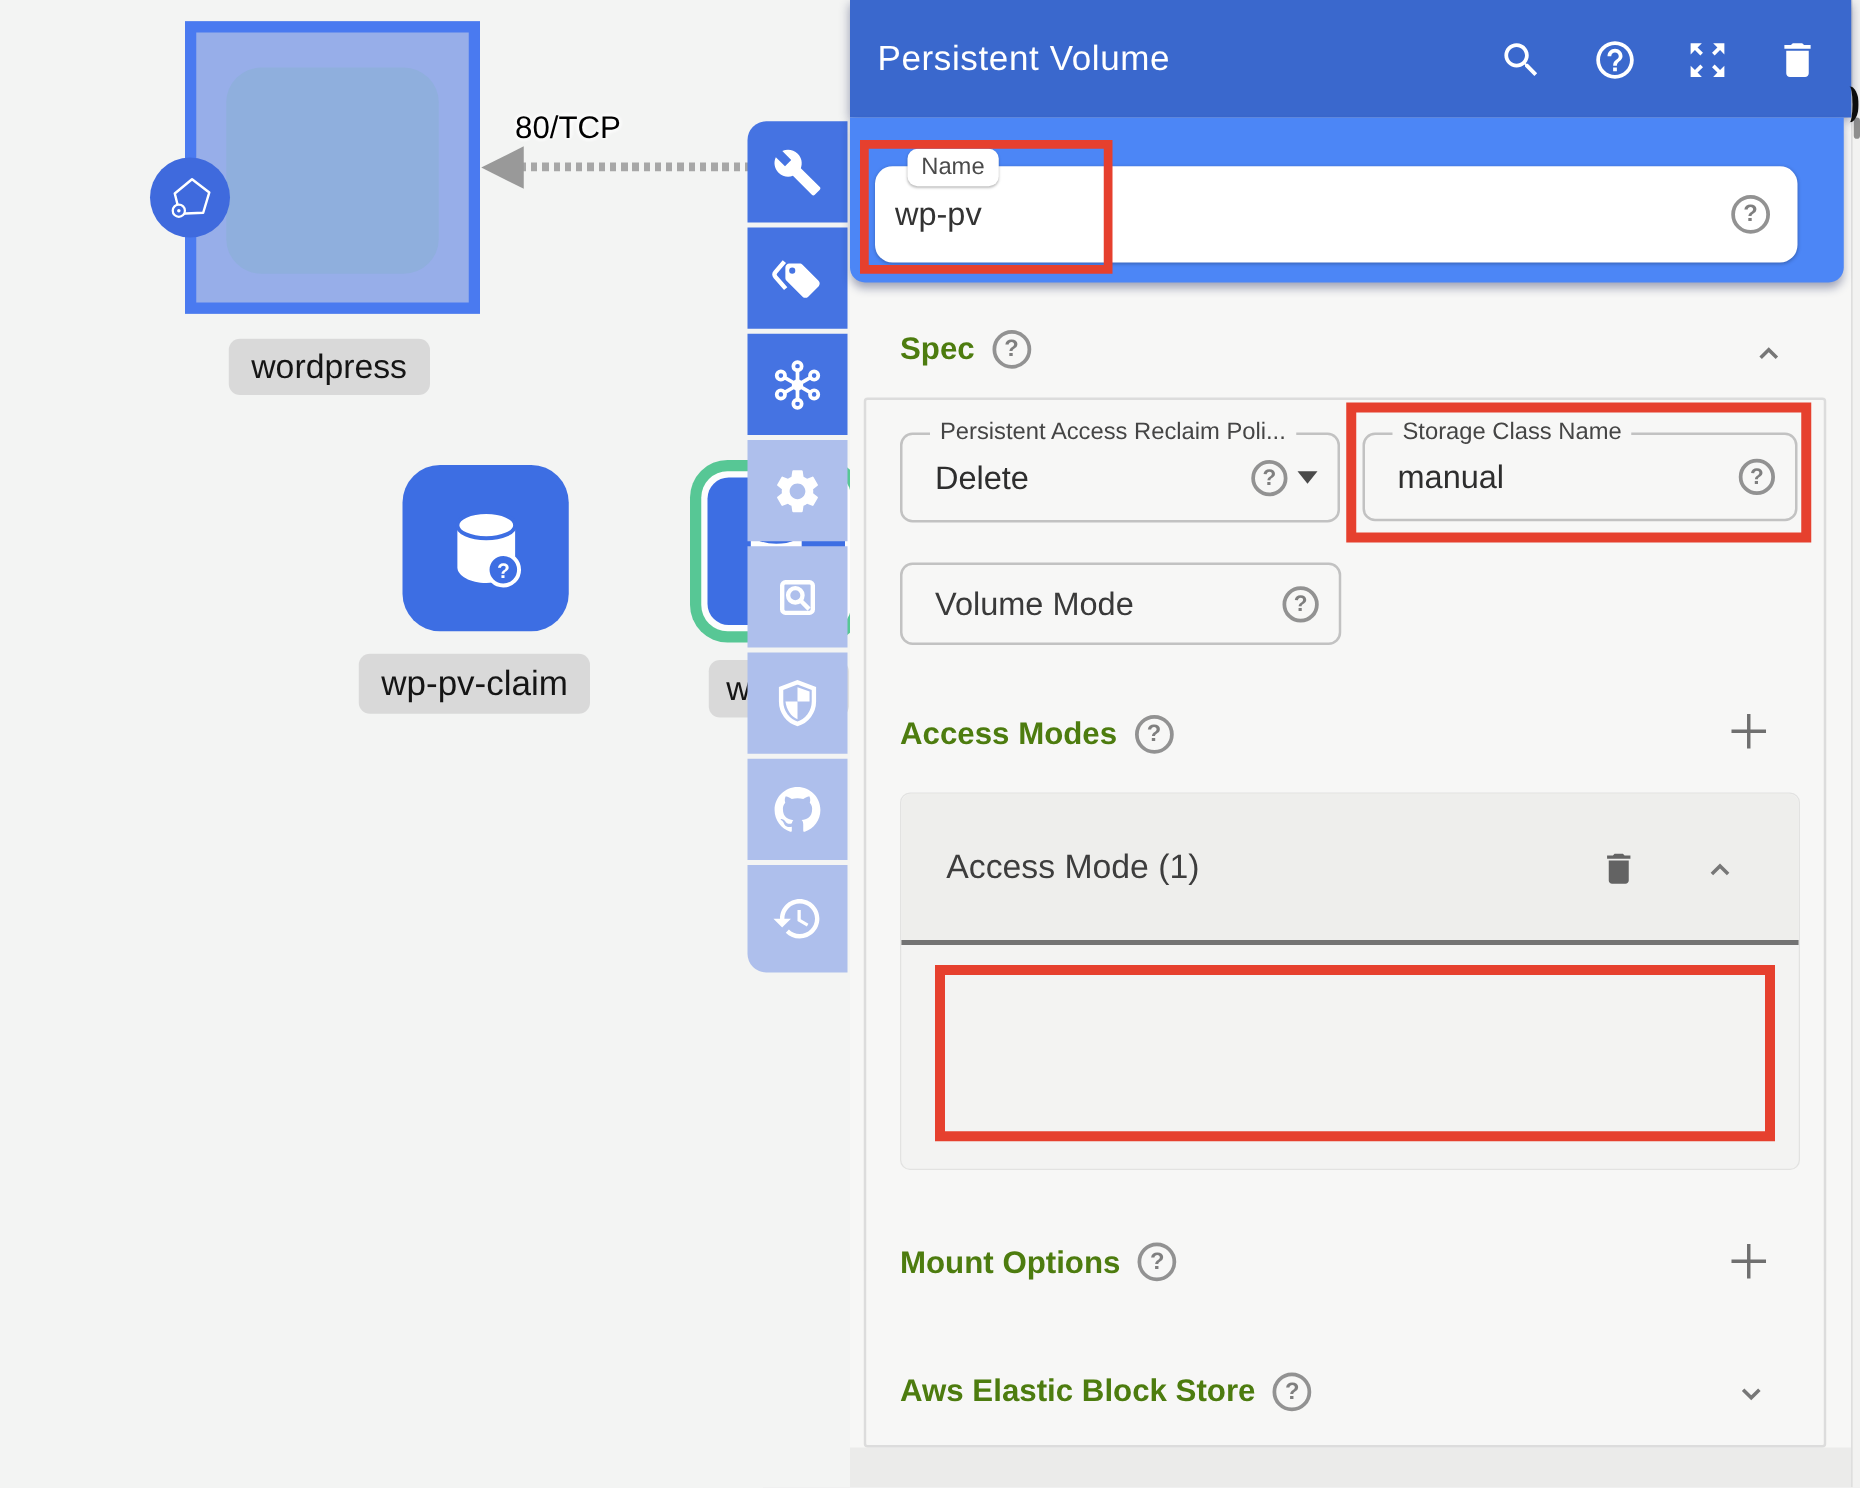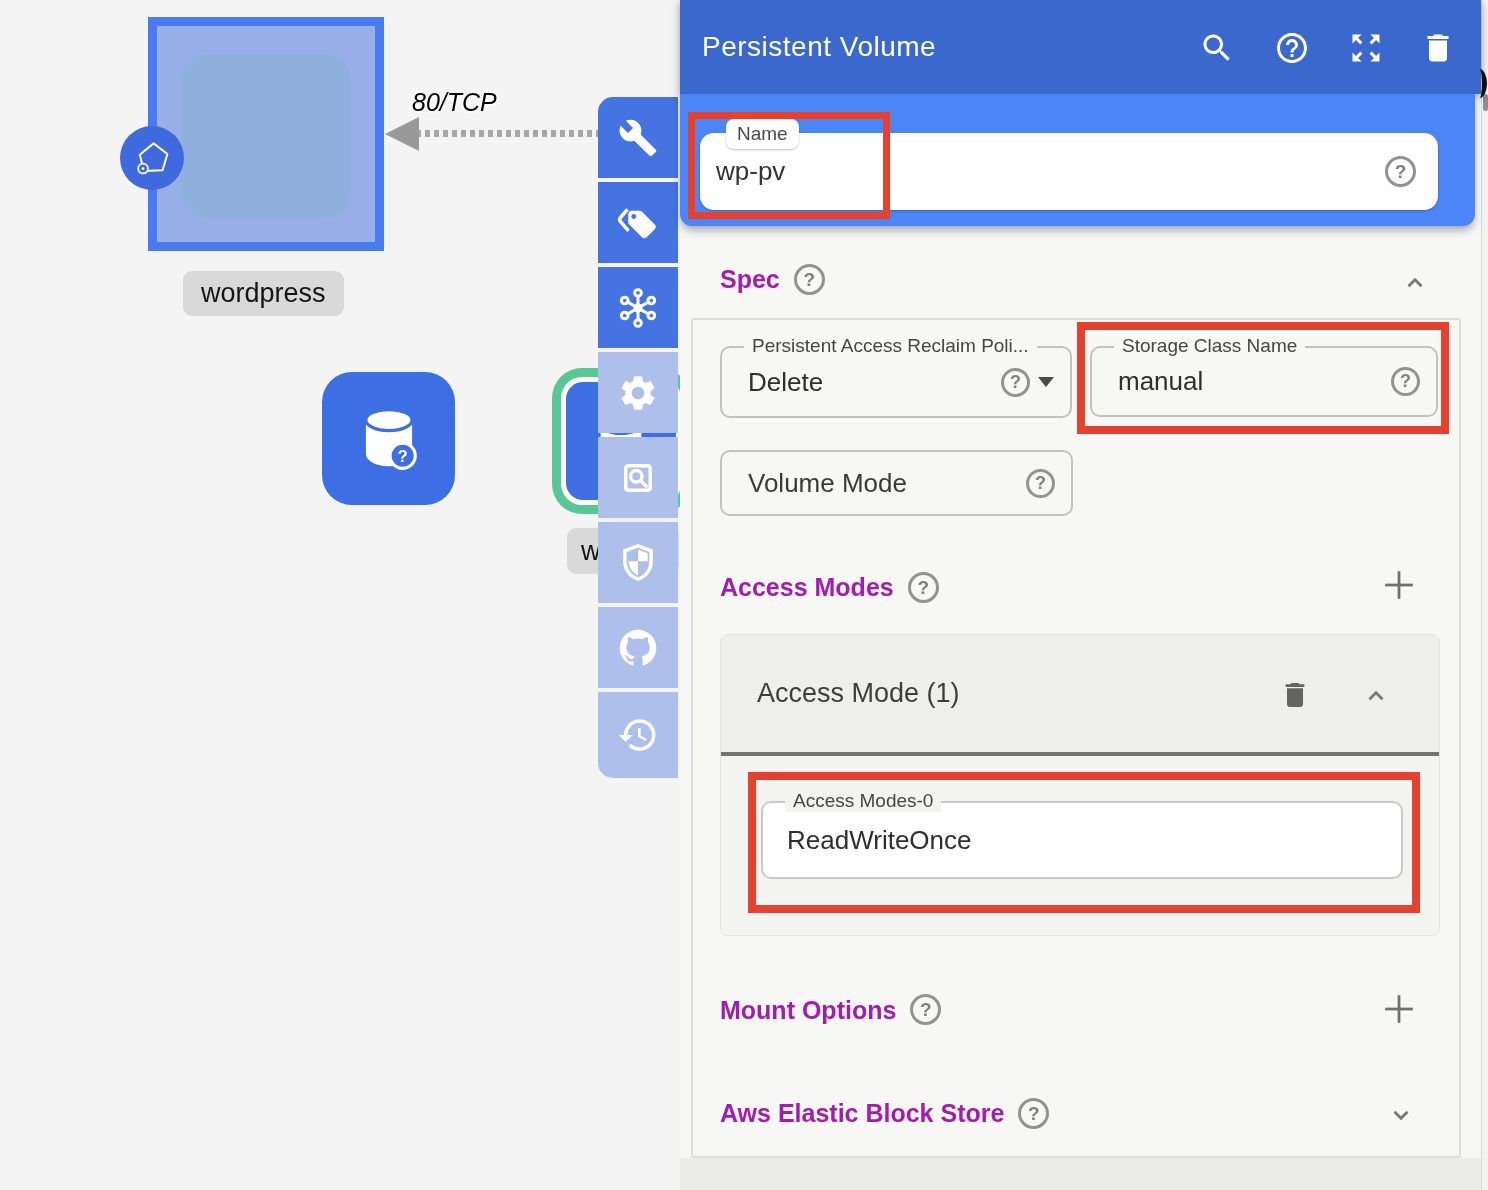--- a/index.html
+++ b/index.html
@@ -14,21 +14,21 @@
   .pod-badge { position:absolute; left:120px; top:126px; width:64px; height:64px;
                border-radius:50%; background:#3f6add; z-index:2;
                display:flex; align-items:center; justify-content:center; }
   .node-label { position:absolute; background:#d9d9d9; border-radius:9px; color:#151515;
                 font-size:27px; display:flex; align-items:center; padding:0 18px; z-index:1; }
   #wp-label   { left:183px; top:271px; height:45px; }
   #pvc-label  { left:287px; top:523px; height:48px; font-size:28px; }
   #pv-label   { left:567px; top:528px; height:46px; width:112px; padding:0 0 0 14px; }
 
   .conn-label { position:absolute; left:412px; top:88px; font-size:25px; color:#000;
-                text-shadow:0 0 4px #fff,0 0 4px #fff,0 0 5px #fff,0 0 6px #fff; z-index:1;font-style:italic;}
+                text-shadow:0 0 4px #fff,0 0 4px #fff,0 0 5px #fff,0 0 6px #fff; z-index:1;}
   .conn-line  { position:absolute; left:407px; top:130px; width:262px; height:7px; z-index:0;
                 background:repeating-linear-gradient(to right,#a7a7a7 0 5px,transparent 5px 9px); }
   .conn-arrow { position:absolute; left:385px; top:117px; width:0; height:0; z-index:1;
                 border-top:17px solid transparent; border-bottom:17px solid transparent;
                 border-right:34px solid #999; }
 
   .pvc-node { position:absolute; left:322px; top:372px; width:133px; height:133px;
               border-radius:30px; background:#3d6ee3; z-index:1;
               display:flex; align-items:center; justify-content:center; }
   .pv-node  { position:absolute; left:552px; top:368px; width:138px; height:146px;
@@ -65,21 +65,21 @@
   .name-chip  { position:absolute; left:46px; top:25px; height:30px; background:#fff;
                 border-radius:8px; padding:0 11px; font-size:19px; color:#4a4a4a;
                 display:flex; align-items:center; box-shadow:0 1px 2px rgba(0,0,0,.25); z-index:5; }
 
   .redbox { position:absolute; border:7px solid #e6402e; z-index:6; pointer-events:none; }
   #red1 { left:8px;   top:112px; width:202px; height:107px; }
   #red2 { left:397px; top:322px; width:372px; height:112px; border-width:8px; }
   #red3 { left:68px;  top:772px; width:672px; height:141px; border-width:8px; }
 
   .sect-head { position:absolute; display:flex; align-items:center; gap:14px; }
-  .sect-title { font-size:25px; font-weight:700; color:#a21caf; }
+  .sect-title { font-size:25px; font-weight:700; color:#4d7c0f; }
   .qhelp { width:31px; height:31px; border:3px solid #929292; border-radius:50%; color:#7f7f7f;
            font-size:19px; font-weight:700; display:inline-flex; align-items:center;
            justify-content:center; flex:0 0 auto; background:transparent; }
   .qhelp.sm { width:29px; height:29px; font-size:18px; }
 
   .spec-box { position:absolute; left:11px; top:318px; width:770px; height:840px;
               border:2px solid #dcdcdc; border-radius:3px; }
 
   .fs { position:absolute; border:2px solid #c2c2c2; border-radius:10px;
         display:flex; align-items:center; }
@@ -140,20 +140,21 @@
   <div class="conn-arrow"></div>
 
   <div class="pvc-node">
     <svg width="84" height="84" viewBox="0 0 80 80">
       <path d="M18 22v32c0 6.6 9.8 12 22 12s22-5.4 22-12V22" fill="#fff"></path>
       <ellipse cx="40" cy="22" rx="22" ry="10" fill="#fff" stroke="#3d6ee3" stroke-width="3"></ellipse>
       <circle cx="53" cy="56" r="12" fill="#3d6ee3" stroke="#fff" stroke-width="3"></circle>
       <text x="53" y="62" font-size="16" font-weight="bold" fill="#fff" text-anchor="middle" font-family="Liberation Sans, sans-serif">?</text>
     </svg>
   </div>
+  <div class="node-label" id="pvc-label">wp-pv-claim</div>
 
   <div class="pv-node">
     <div class="pv-white"></div>
     <div class="pv-blue">
       <svg width="74" height="74" viewBox="0 0 80 80">
         <path d="M18 22v32c0 6.6 9.8 12 22 12s22-5.4 22-12V22" fill="#fff"></path>
         <ellipse cx="40" cy="22" rx="22" ry="10" fill="#fff" stroke="#3d6ee3" stroke-width="3"></ellipse>
       </svg>
     </div>
   </div>
@@ -299,24 +300,20 @@
     <div class="card">
       <div class="card-hd">
         <span class="card-title">Access Mode (1)</span>
         <svg class="card-trash" viewBox="0 0 24 24">
           <path fill="#636363" d="M6 19c0 1.1.9 2 2 2h8c1.1 0 2-.9 2-2V7H6v12zM19 4h-3.5l-1-1h-5l-1 1H5v2h14V4z"></path>
         </svg>
         <svg class="chev card-chev" viewBox="0 0 24 24">
           <polyline points="6,15 12,9 18,15" fill="none" stroke="#777" stroke-width="2.6"></polyline>
         </svg>
       </div>
-      <div class="fs" id="fs-access">
-        <span class="fs-label">Access Modes-0</span>
-        <span class="fs-value">ReadWriteOnce</span>
-      </div>
     </div>
     <div class="redbox" id="red3"></div>
 
     <div class="sect-head" style="left:40px; top:994px;align-items:flex-end;">
       <span class="sect-title">Mount Options</span>
       <span class="qhelp">?</span>
     </div>
     <svg class="plus-btn" style="left:702px; top:992px;" viewBox="0 0 32 32">
       <line x1="16" y1="3" x2="16" y2="29" stroke="#6f6f6f" stroke-width="2.6"></line>
       <line x1="3" y1="16" x2="29" y2="16" stroke="#6f6f6f" stroke-width="2.6"></line>

